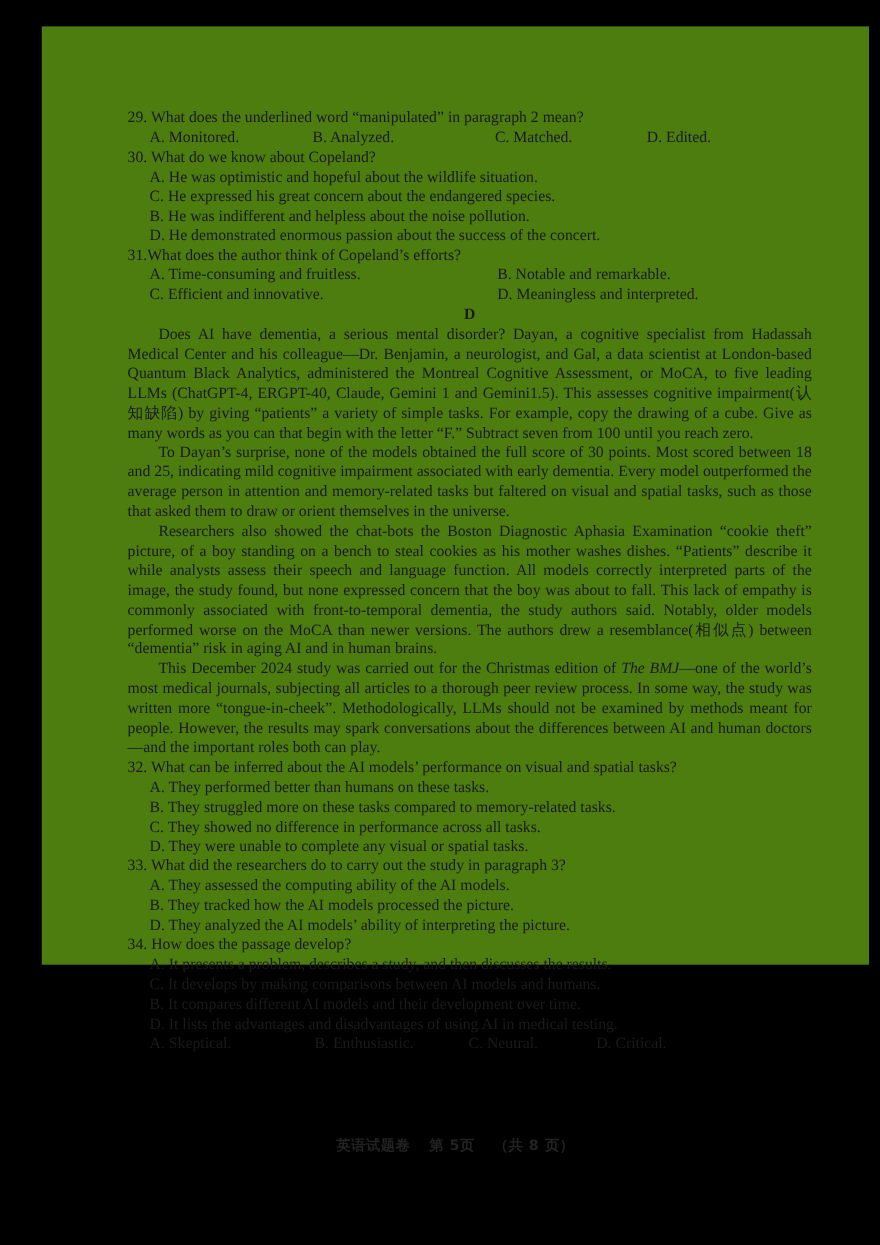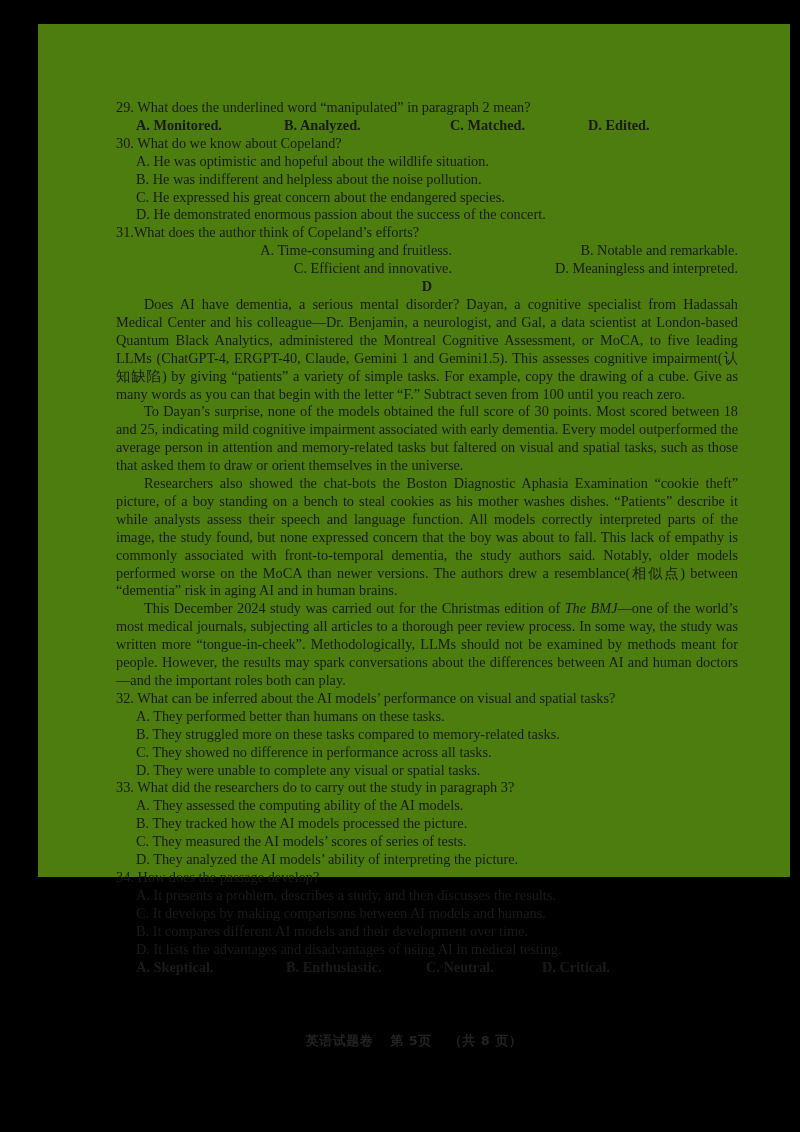--- a/index.html
+++ b/index.html
@@ -12,22 +12,22 @@
     width: 752px; height: 853px; background: #4d7c0f; margin-left: 14px;
   }
   .content {
     position: absolute; left: 78px; top: 75px; width: 622px;
     font-family: "Liberation Serif", "DejaVu Serif", serif;
     font-size: 14.3px; line-height: 17.9px; color: #1a1a1a;
   }
   .q { margin: 0; }
   .opt { margin: 0 0 0 20px; }
   .opts4 { display: flex; margin-left: 20px; }
-  .opts4 span { display: inline-block; font-weight: bold; }
-  .opts2 { display: grid; grid-template-columns: 316px 1fr; margin-left: 20px; text-align: right; }
+  .opts4 span { display: inline-block; }
+  .opts2 { display: grid; grid-template-columns: 316px 1fr; margin-left: 20px; }
   .section { text-align: center; font-weight: bold; margin: 0; }
   .para { margin: 0; text-indent: 28px; text-align: justify; }
   .para .i { font-style: italic; }
   .footer {
     position: absolute; left: 0; width: 752px; top: 1008px;
     text-align: center; font-family: "DejaVu Sans", sans-serif;
     font-size: 13px; font-weight: bold; color: #222; letter-spacing: 0.5px;
   }
   .footer span { margin: 0 6px; }
 </style>
@@ -46,22 +46,22 @@
       <span style="width:166px">B. Analyzed.</span>
       <span style="width:138px">C. Matched.</span>
       <span>D. Edited.</span>
     </div>
 
     <p class="q">
       <span>30.</span>
       <span>What do we know about Copeland?</span>
     </p>
     <p class="opt">A. He was optimistic and hopeful about the wildlife situation.</p>
+    <p class="opt">C. He expressed his great concern about the endangered species.</p>
     <p class="opt">B. He was indifferent and helpless about the noise pollution.</p>
-    <p class="opt">C. He expressed his great concern about the endangered species.</p>
     <p class="opt">D. He demonstrated enormous passion about the success of the concert.</p>
 
     <p class="q">
       <span>31.</span><span>What does the author think of Copeland’s efforts?</span>
     </p>
     <div class="opts2">
       <span>A. Time-consuming and fruitless.</span>
       <span>B. Notable and remarkable.</span>
       <span>C. Efficient and innovative.</span>
       <span>D. Meaningless and interpreted.</span>
@@ -82,21 +82,20 @@
     <p class="opt">B. They struggled more on these tasks compared to memory-related tasks.</p>
     <p class="opt">C. They showed no difference in performance across all tasks.</p>
     <p class="opt">D. They were unable to complete any visual or spatial tasks.</p>
 
     <p class="q">
       <span>33.</span>
       <span>What did the researchers do to carry out the study in paragraph 3?</span>
     </p>
     <p class="opt">A. They assessed the computing ability of the AI models.</p>
     <p class="opt">B. They tracked how the AI models processed the picture.</p>
-    <p class="opt">C. They measured the AI models’ scores of series of tests.</p>
     <p class="opt">D. They analyzed the AI models’ ability of interpreting the picture.</p>
 
     <p class="q">
       <span>34.</span>
       <span>How does the passage develop?</span>
     </p>
     <p class="opt">A. It presents a problem, describes a study, and then discusses the results.</p>
     <p class="opt">C. It develops by making comparisons between AI models and humans.</p>
     <p class="opt">B. It compares different AI models and their development over time.</p>
     <p class="opt">D. It lists the advantages and disadvantages of using AI in medical testing.</p>

